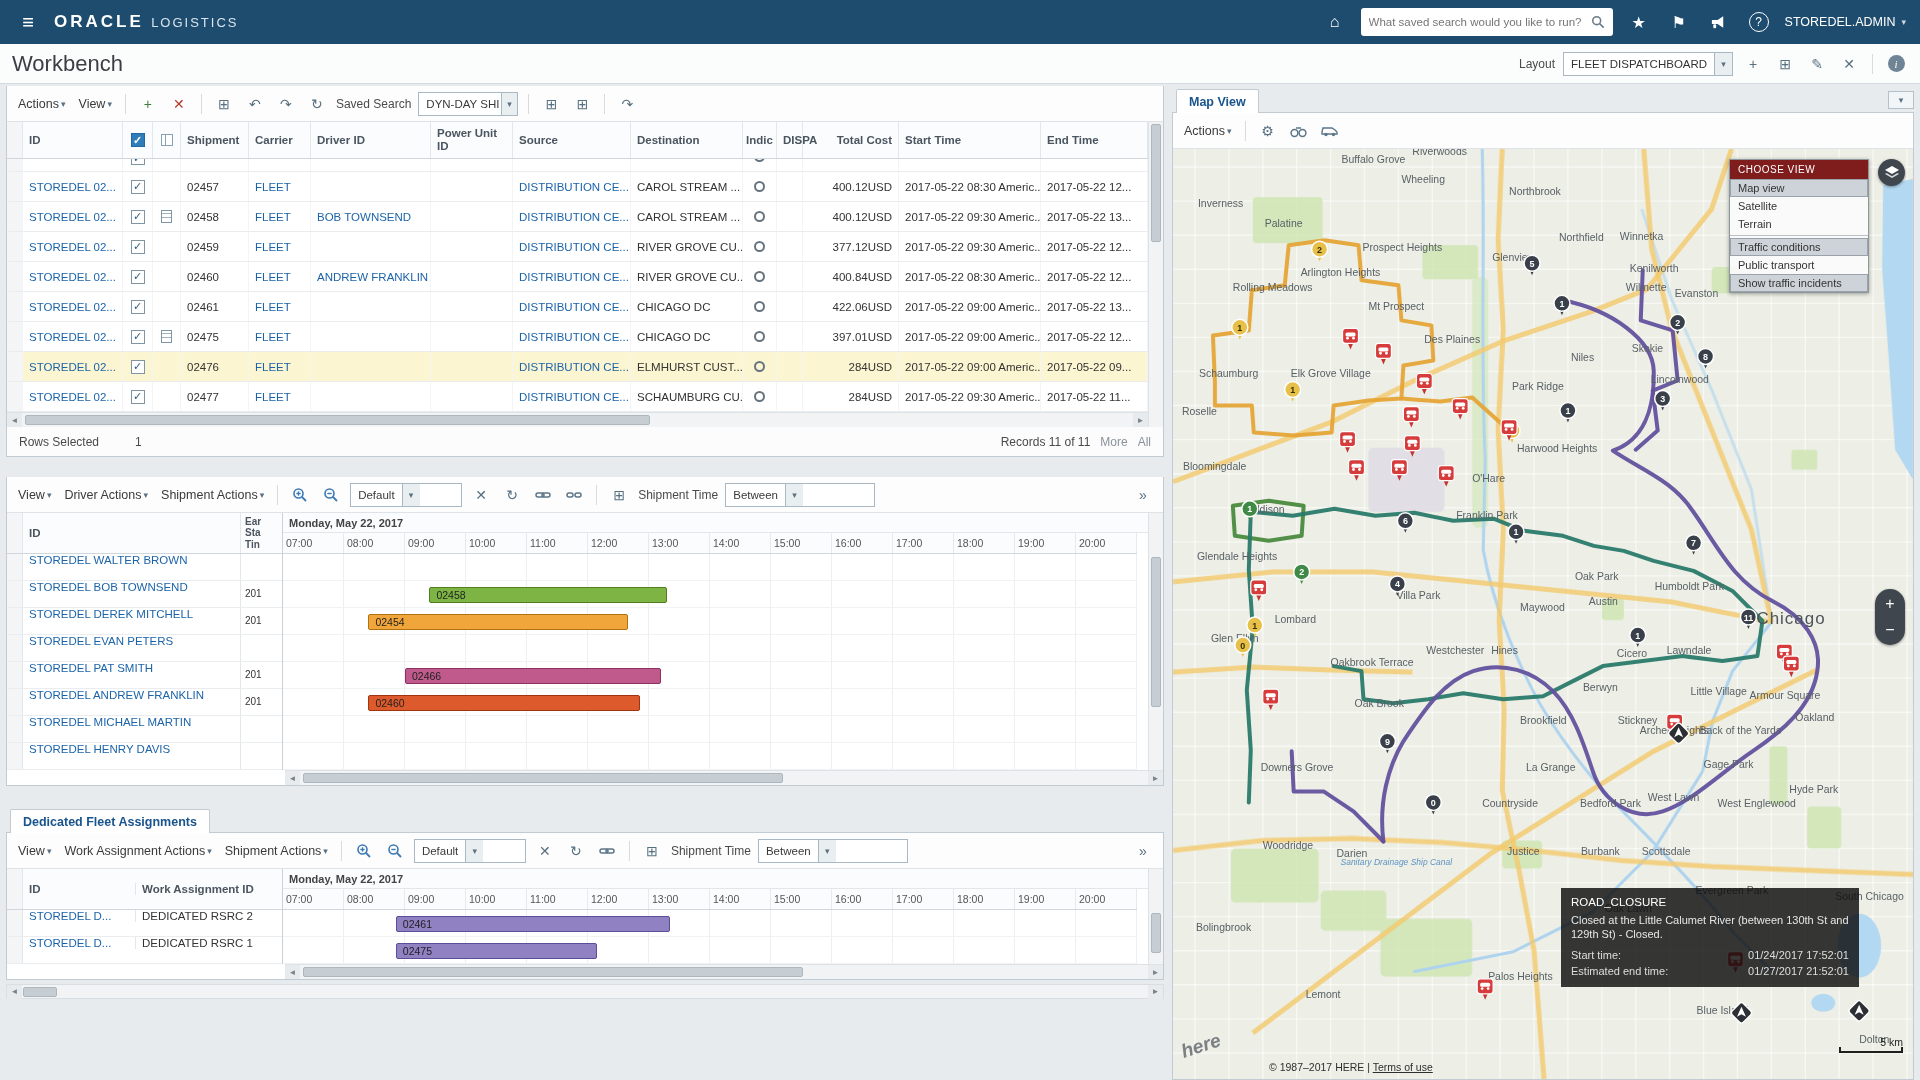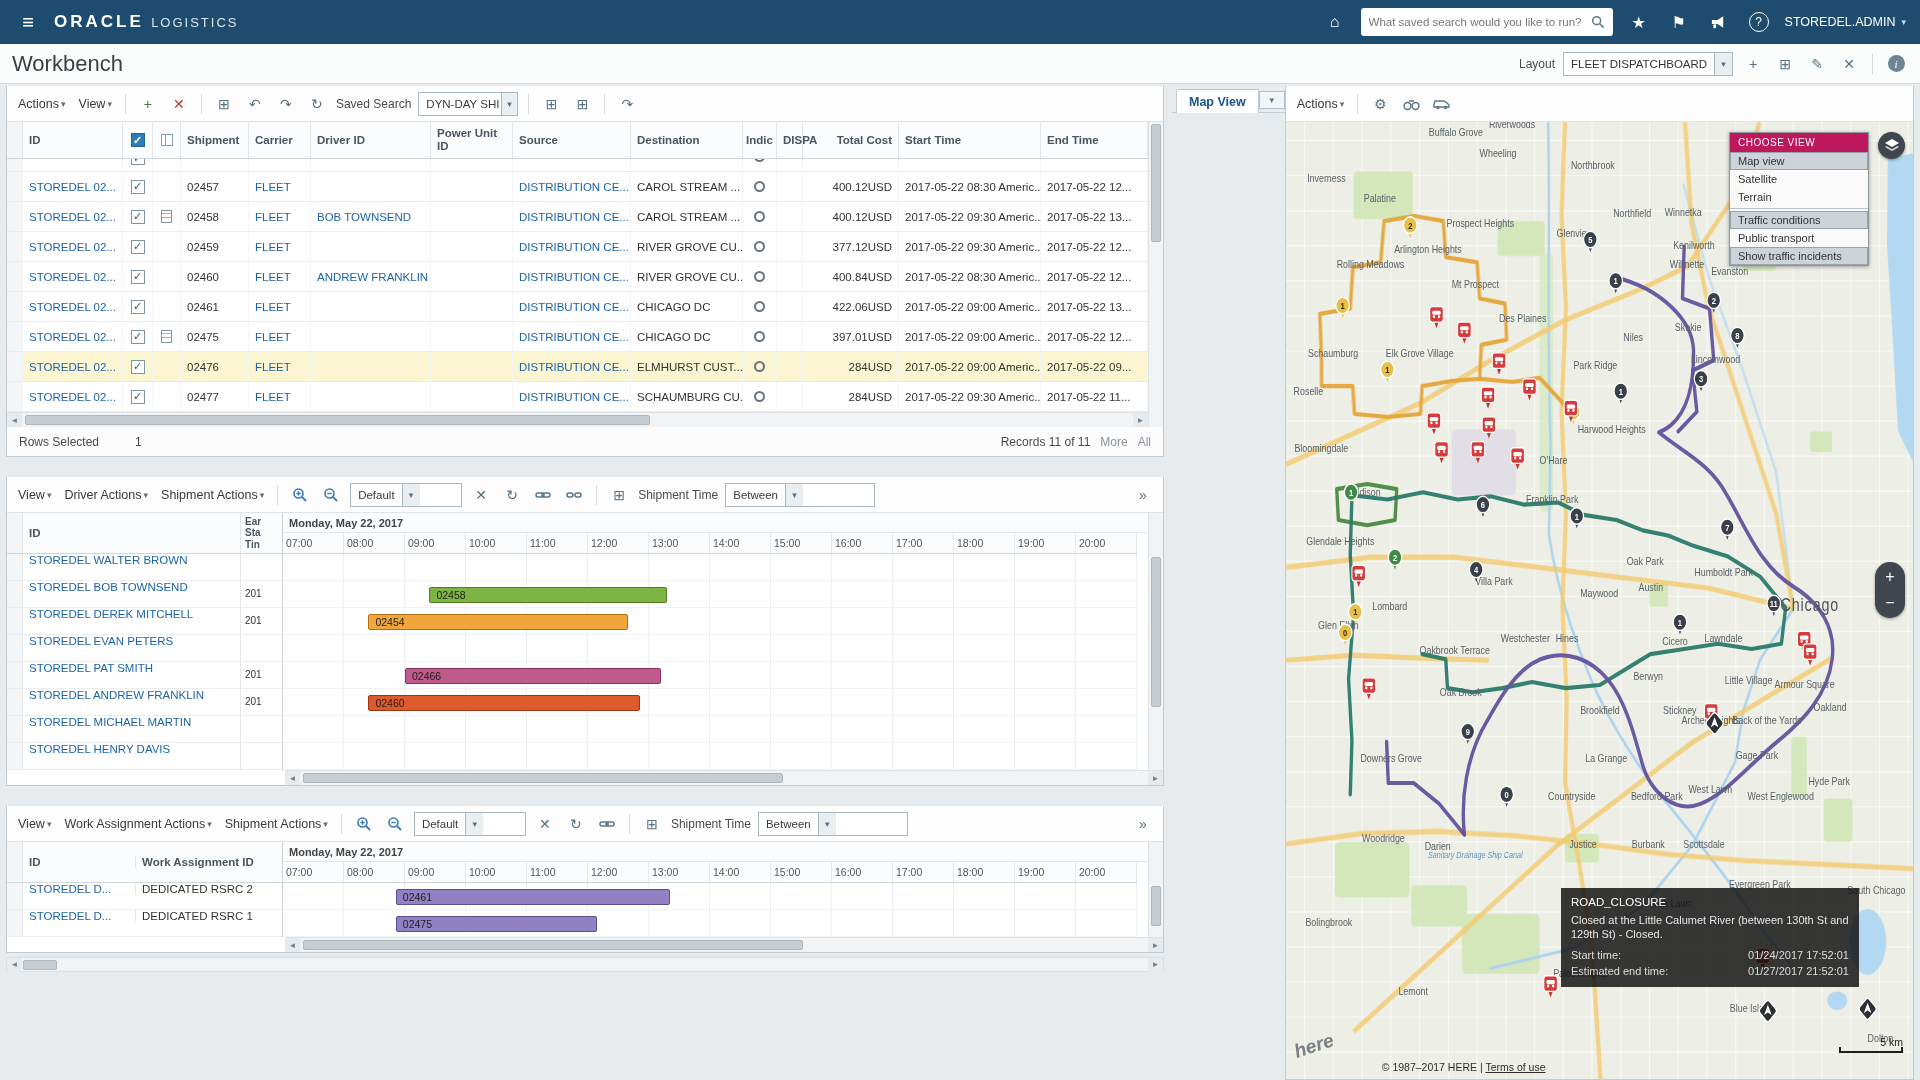--- a/index.html
+++ b/index.html
@@ -25,21 +25,21 @@
   .lbl{font-size:12px;color:#4a4a4a}
   .select{display:inline-flex;align-items:center;border:1px solid #a8b8c4;background:#fff;height:24px;font-size:11.5px;cursor:pointer}
   .select .val{padding:0 7px;white-space:nowrap;overflow:hidden}
   .sbtn{width:18px;align-self:stretch;background:#e9eef1;border-left:1px solid #a8b8c4;display:flex;align-items:center;justify-content:center}
   .icon-btn{width:24px;height:24px;display:flex;align-items:center;justify-content:center;color:#57707f;font-size:14px;cursor:pointer}
   .vsep{width:1px;height:20px;background:#d6dce0;margin:0 3px}
   .info-circ{width:17px;height:17px;border-radius:50%;background:#6f8494;color:#fff;font-size:11px;font-style:italic;font-family:"Liberation Serif",serif;display:flex;align-items:center;justify-content:center}
   
   .content{display:flex;padding:2px 6px 0 6px;gap:8px;height:calc(1080px - 84px)}
   .leftcol{width:1158px;flex:none}
-  .rightcol{flex:1;display:flex;flex-direction:row}
+  .rightcol{flex:1;display:flex;flex-direction:column}
   .tabstrip{display:flex;align-items:flex-end;height:27px;border-bottom:1px solid #c0cbd3;padding-left:4px}
   .tab{background:#fff;border:1px solid #c0cbd3;border-bottom:none;padding:5px 12px 4px;font-size:12.5px;color:#19548c;border-radius:2px 2px 0 0;position:relative;top:1px;font-weight:bold;cursor:pointer}
   .panel{background:#fff;border:1px solid #c0cbd3;border-top:none}
   .toolbar{display:flex;align-items:center;height:36px;padding:0 8px;gap:7px;border-bottom:1px solid #dde3e7;background:#fdfdfd;font-size:12.5px;color:#3a3a3a}
   .menu-btn{display:flex;align-items:center;gap:2px;padding:2px 3px;cursor:pointer;white-space:nowrap}
   .mini-dd{width:26px;height:18px;border:1px solid #b6c0c8;background:#f2f5f7;display:flex;align-items:center;justify-content:center;margin-left:auto;margin-bottom:3px;cursor:pointer}
   
   .tbl-wrap{display:flex}
   .tbl-main{flex:1;min-width:0;overflow:hidden}
   .thead{display:flex;background:#fbfcfd;border-bottom:1px solid #cfd7dd;font-size:11.5px;color:#4a5560;font-weight:bold}
@@ -102,21 +102,21 @@
   .maplabel{font-size:10.5px;fill:#596066}
   .maplabel.big{font-size:17px;fill:#4c545b;letter-spacing:1px}
   .wlabel{font-size:8.5px;fill:#5e93c4;font-style:italic}
   .stop circle{stroke:#fff;stroke-width:1.5}
   .stop.d circle{fill:#394049}.stop.d .pin-tail{fill:#394049}
   .stop.y circle{fill:#e7c04a}.stop.y .pin-tail{fill:#e7c04a}
   .stop.g circle{fill:#3f8a46}.stop.g .pin-tail{fill:#3f8a46}
   .stop-num{font-size:9px;font-weight:bold;fill:#fff;text-anchor:middle}
   .stop.y .stop-num{fill:#3a2f05}
   .cv{position:absolute;top:10px;right:44px;width:140px;border:1px solid #8f979e;box-shadow:0 1px 4px rgba(0,0,0,.35);font-size:11px;background:rgba(250,250,250,.95)}
-  .cv-title{background:#be185d;color:#fff;padding:4px 8px;font-size:10px;letter-spacing:.5px}
+  .cv-title{background:#7f1d1d;color:#fff;padding:4px 8px;font-size:10px;letter-spacing:.5px}
   .cv-item{padding:3px 8px;color:#333;cursor:pointer}
   .cv-item.selected{background:#cdd3d8;box-shadow:inset 0 0 0 1px #9aa3ab}
   .cv-sep{height:1px;background:#b9c1c7;margin:2px 0}
   .layers-btn{position:absolute;top:10px;right:8px;width:27px;height:27px;border-radius:50%;background:#3f464d;display:flex;align-items:center;justify-content:center;cursor:pointer;box-shadow:0 1px 3px rgba(0,0,0,.4)}
   .zoomctl{position:absolute;right:8px;top:440px;width:30px;background:#3f464d;border-radius:16px;color:#fff;display:flex;flex-direction:column;align-items:center;padding:7px 0;gap:10px;box-shadow:0 1px 3px rgba(0,0,0,.4)}
   .zoomctl span{font-size:16px;line-height:1;cursor:pointer}
   .map-tooltip{position:absolute;right:54px;bottom:92px;width:298px;background:rgba(12,12,12,.82);color:#fff;font-size:11px;padding:8px 10px;border-radius:0}
   .tt-title{font-size:11.5px;margin-bottom:5px}
   .tt-body{color:#e6e6e6;margin-bottom:7px;line-height:1.3}
   .tt-row{display:flex;justify-content:space-between;color:#ddd;line-height:1.4}
@@ -670,20 +670,23 @@
         </div>
         <div class="hscroll gantt-hscroll">
           <span class="sarr">◄</span>
           <span class="sthumb" style="left:18px;width:480px"></span>
           <span class="sarr">►</span>
         </div>
       </div>
     </div>
 
     <div class="section">
+      <div class="tabstrip">
+        <span class="tab">Dedicated Fleet Assignments</span>
+      </div>
       <div class="panel">
         <div class="toolbar">
           <span class="menu-btn">
               <span>View</span>
               <span class="caret">▾</span>
             </span>
           <span class="menu-btn">
               <span>Work Assignment Actions</span>
               <span class="caret">▾</span>
             </span>

